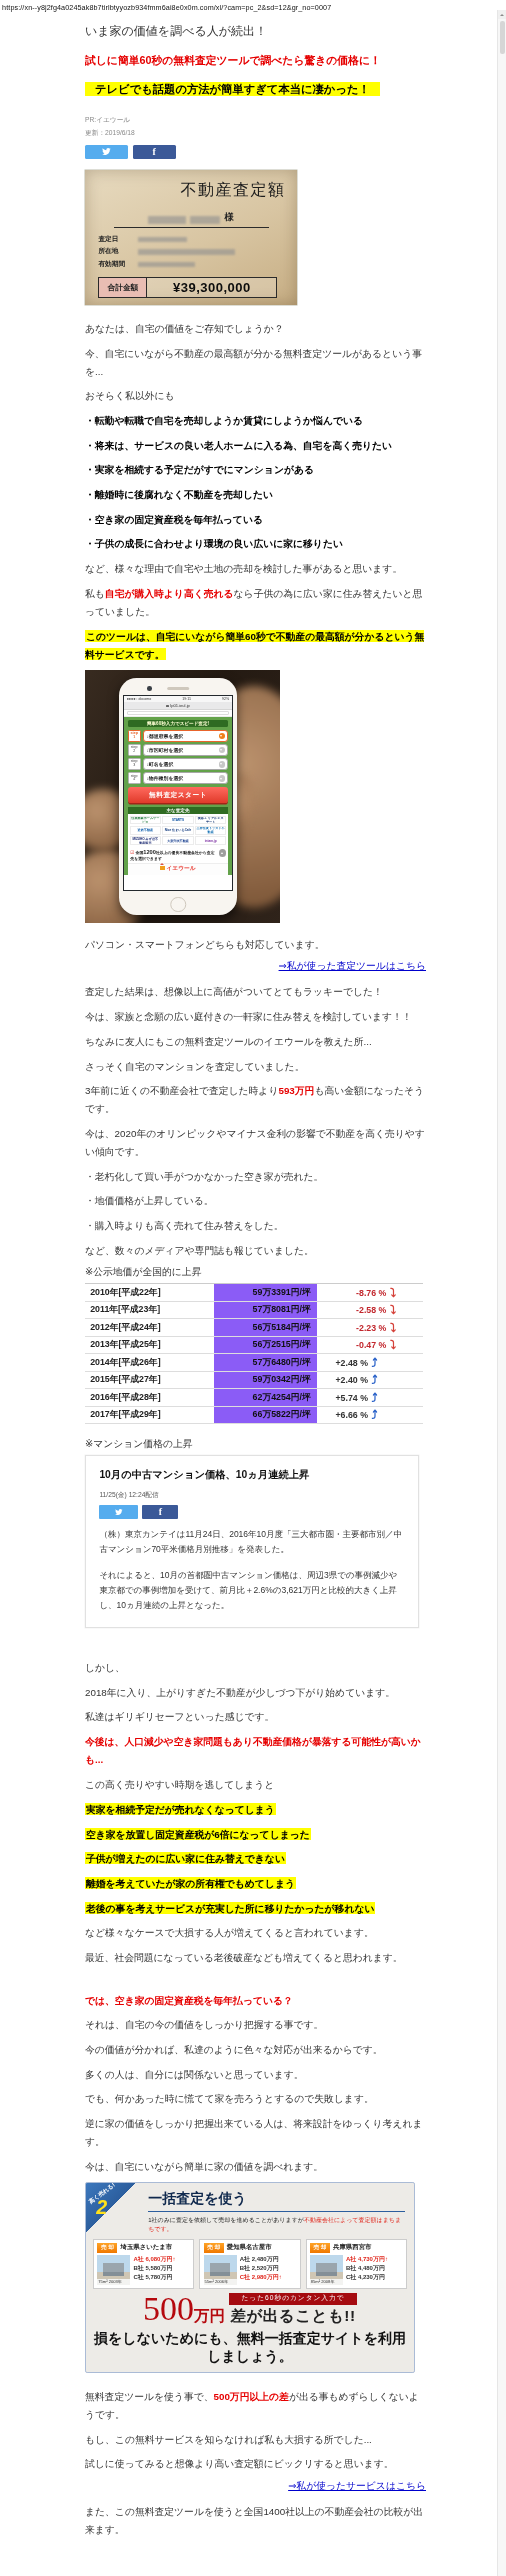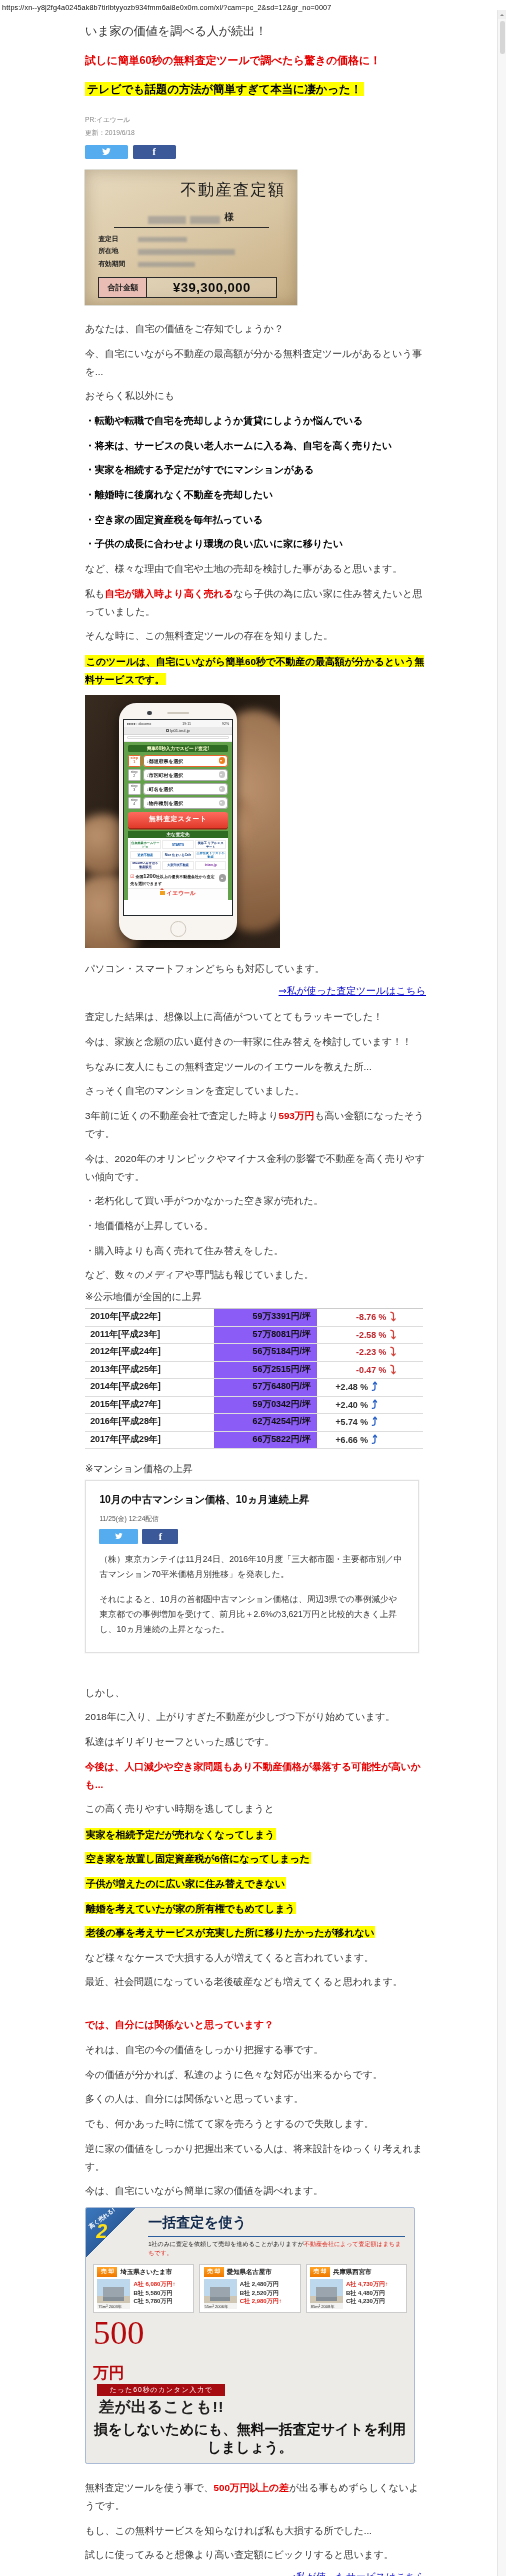--- a/index.html
+++ b/index.html
@@ -21,21 +21,21 @@
   .t { font-size:9.8px; line-height:18px; margin:0 0 6.7px; color:#333; }
   .b { font-weight:700; color:#000; }
   .red { color:#e60000; font-weight:700; }
   .hl { background:#ffff00; font-weight:700; color:#000; padding:0.5px 1px; }
   .link-row { text-align:right; margin:4.1px 0 10.3px; }
   .lnk { font-size:9.8px; color:#0000cc; text-decoration:underline; }
 
   .h-main { font-size:12px; font-weight:400; color:#333; margin-bottom:14px; }
   .h-red  { font-size:10.8px; font-weight:700; color:#e60000; margin-bottom:14px; }
   .h-yel  { font-size:11.3px; font-weight:700; color:#000; margin-bottom:18.5px; }
-  .h-yel span { background:#ffff00; padding:1px 2px; }
+  .h-yel span { background:#ffff00; padding:1px 10px; }
   .meta { font-size:6.7px; color:#8a8a8a; margin-bottom:4.6px; }
 
   .socials { display:flex; gap:4.6px; margin:6.7px 0 11.3px; }
   .sbtn { width:43px; height:14.4px; border-radius:1.5px; display:flex; align-items:center; justify-content:center; color:#fff; cursor:pointer; }
   .sbtn.tw { background:#55acee; } .sbtn.fb { background:#3b5998; }
   .fglyph { font-family:"Liberation Serif",serif; font-weight:700; font-size:9.8px; }
 
   
   .cert { width:212px; height:135px; margin-bottom:14.4px; padding:6.2px 9.3px; position:relative;
           background:linear-gradient(155deg,#e7dabf 0%,#d8c5a2 55%,#c7ae84 100%);
@@ -132,21 +132,21 @@
   .igc { flex:1; background:#fff; border:0.5px solid #ccc; padding:2.6px 3.1px 3.1px; }
   .igc-head { display:flex; align-items:center; gap:3.1px; margin-bottom:2.1px; }
   .igc-badge { background:linear-gradient(#ffa326,#f07800); color:#fff; font-size:5.7px; font-weight:700; padding:1px 3.6px; white-space:nowrap; }
   .igc-region { font-size:6.4px; font-weight:700; color:#222; white-space:nowrap; }
   .igc-body { display:flex; gap:3.1px; }
   .igc-photo { width:33px; height:30px; flex:none; position:relative; background:linear-gradient(#bdd8ec 56%,#cfc6b4 56%); }
   .igc-photo::after { content:""; position:absolute; left:6.2px; top:8.2px; width:20.6px; height:13.4px; background:#9aa5ad; box-shadow:inset 0 -4.1px 0 #848f97; }
   .igc-spec { position:absolute; bottom:0; left:0; right:0; background:rgba(246,246,246,.92); font-size:4.1px; color:#333; padding:0.5px 1px; }
   .igc-quotes { font-size:6px; line-height:8.8px; font-weight:700; color:#333; padding-top:0.5px; }
   .igc-quotes .hot { color:#e0261c; }
-  .ig-banner { display:flex; justify-content:center; align-items:flex-start; margin:2.1px 0 3.1px;flex-direction:column; }
+  .ig-banner { display:flex; justify-content:center; align-items:flex-start; margin:2.1px 0 3.1px; }
   .ig-500 { font-family:"Liberation Serif",serif; font-size:34px; line-height:.95; color:#b5090e; }
   .ig-man { font-size:15.5px; font-weight:800; color:#b5090e; padding-top:13.4px; }
   .ig-right { margin-left:4.1px; }
   .ig-rb1 { background:#a50b10; color:#fff; font-size:6.7px; letter-spacing:1px; text-align:center; padding:1.5px 12.4px; }
   .ig-rb2 { font-size:15.5px; color:#222; font-weight:600; text-align:center; letter-spacing:0.5px; padding-top:1px; }
   .ig-bottom { text-align:center; font-size:14px; font-weight:700; color:#111; }
 
   
   .sp-q { margin-top:25px; }
 </style>
@@ -211,21 +211,20 @@
   <p class="t">今、自宅にいながら不動産の最高額が分かる無料査定ツールがあるという事を...</p>
   <p class="t">おそらく私以外にも</p>
   <p class="t b">・転勤や転職で自宅を売却しようか賃貸にしようか悩んでいる</p>
   <p class="t b">・将来は、サービスの良い老人ホームに入る為、自宅を高く売りたい</p>
   <p class="t b">・実家を相続する予定だがすでにマンションがある</p>
   <p class="t b">・離婚時に後腐れなく不動産を売却したい</p>
   <p class="t b">・空き家の固定資産税を毎年払っている</p>
   <p class="t b">・子供の成長に合わせより環境の良い広いに家に移りたい</p>
   <p class="t">など、様々な理由で自宅や土地の売却を検討した事があると思います。</p>
   <p class="t"><span>私も</span><span class="red">自宅が購入時より高く売れる</span><span>なら子供の為に広い家に住み替えたいと思っていました。</span></p>
-  <p class="t">そんな時に、この無料査定ツールの存在を知りました。</p>
   <p class="t"><span class="hl">このツールは、自宅にいながら簡単60秒で不動産の最高額が分かるという無料サービスです。</span></p>
 
   <div class="phone-shot">
     <div class="hb hb1"></div>
     <div class="hb hb2"></div>
     <div class="hb hb3"></div>
     <div class="hb hb4"></div>
     <div class="phone">
       <div class="spk"></div>
       <div class="cam"></div>
@@ -415,21 +414,21 @@
   <p class="t">私達はギリギリセーフといった感じです。</p>
   <p class="t red">今後は、人口減少や空き家問題もあり不動産価格が暴落する可能性が高いかも...</p>
   <p class="t">この高く売りやすい時期を逃してしまうと</p>
   <p class="t"><span class="hl">実家を相続予定だが売れなくなってしまう</span></p>
   <p class="t"><span class="hl">空き家を放置し固定資産税が6倍になってしまった</span></p>
   <p class="t"><span class="hl">子供が増えたのに広い家に住み替えできない</span></p>
   <p class="t"><span class="hl">離婚を考えていたが家の所有権でもめてしまう</span></p>
   <p class="t"><span class="hl">老後の事を考えサービスが充実した所に移りたかったが移れない</span></p>
   <p class="t">など様々なケースで大損する人が増えてくると言われています。</p>
   <p class="t">最近、社会問題になっている老後破産なども増えてくると思われます。</p>
-  <p class="t red sp-q">では、自分には関係ないと思っています？</p>
+  <p class="t red sp-q">では、空き家の固定資産税を毎年払っている？</p>
   <p class="t">それは、自宅の今の価値をしっかり把握する事です。</p>
   <p class="t">今の価値が分かれば、私達のように色々な対応が出来るからです。</p>
   <p class="t">多くの人は、自分には関係ないと思っています。</p>
   <p class="t">でも、何かあった時に慌てて家を売ろうとするので失敗します。</p>
   <p class="t">逆に家の価値をしっかり把握出来ている人は、将来設計をゆっくり考えれます。</p>
   <p class="t">今は、自宅にいながら簡単に家の価値を調べれます。</p>
 
   <div class="ig">
     <div class="ig-ribbon">
       <span class="s">高く売れる!</span>

